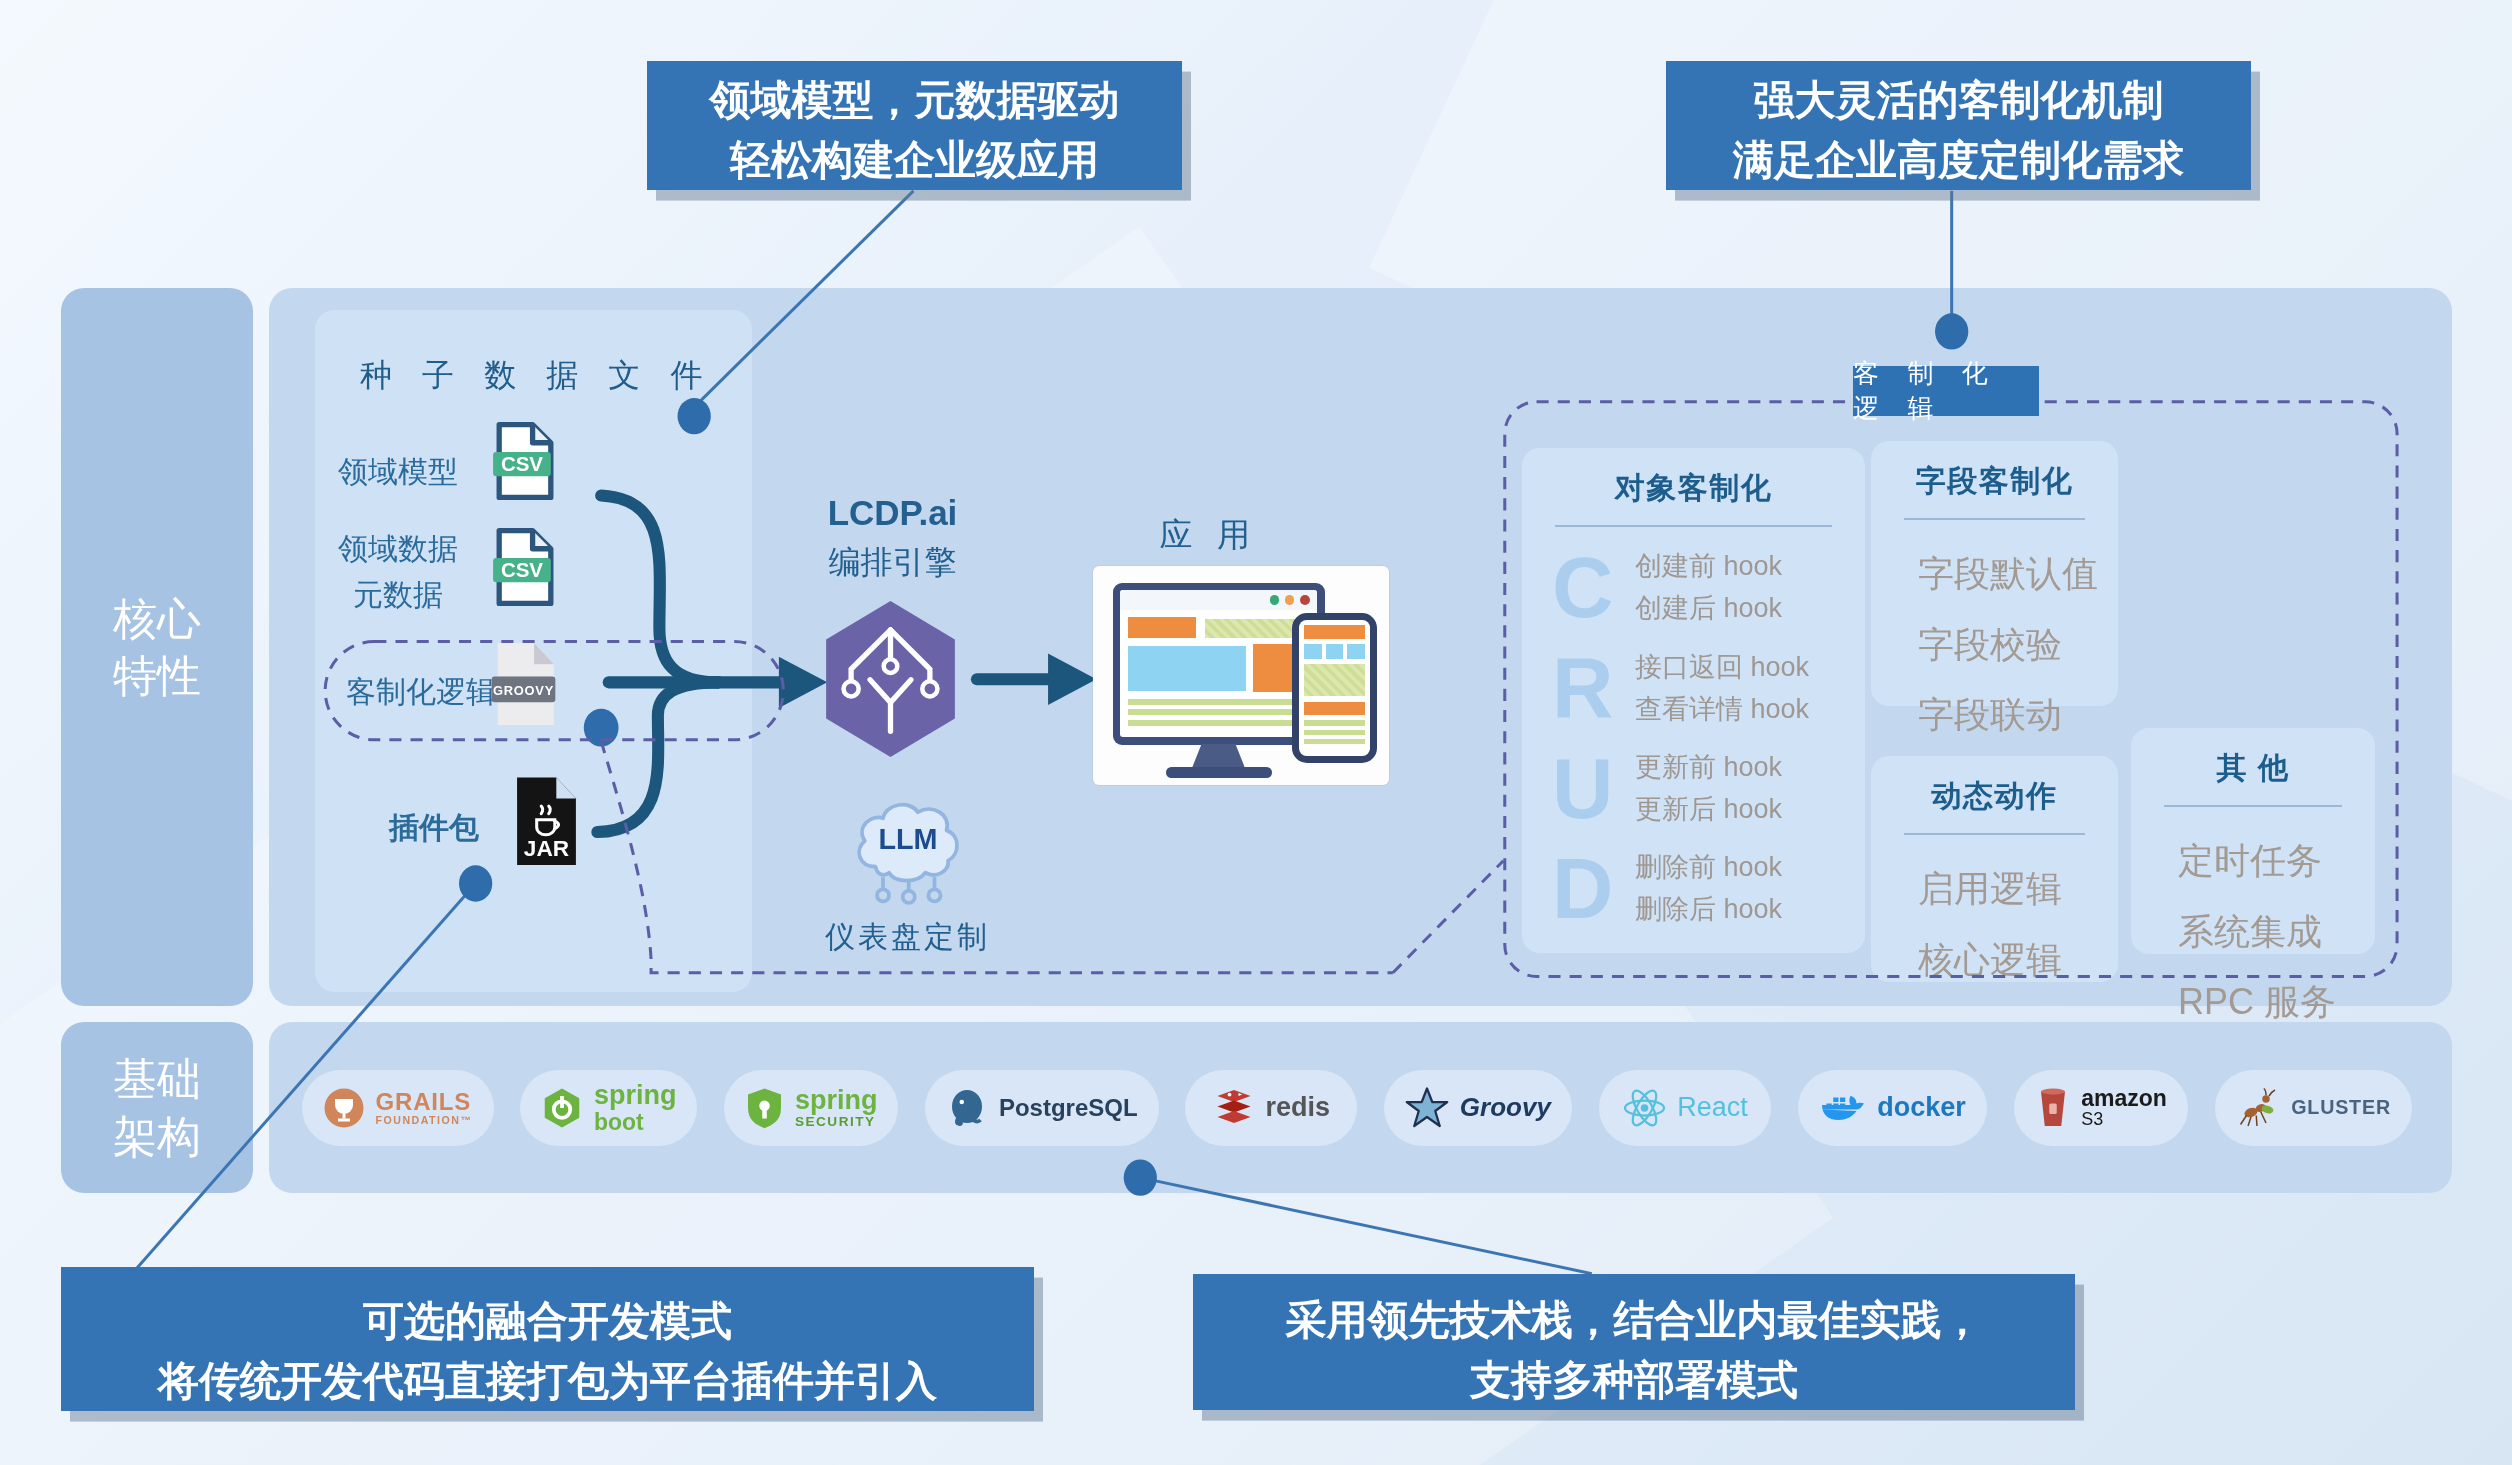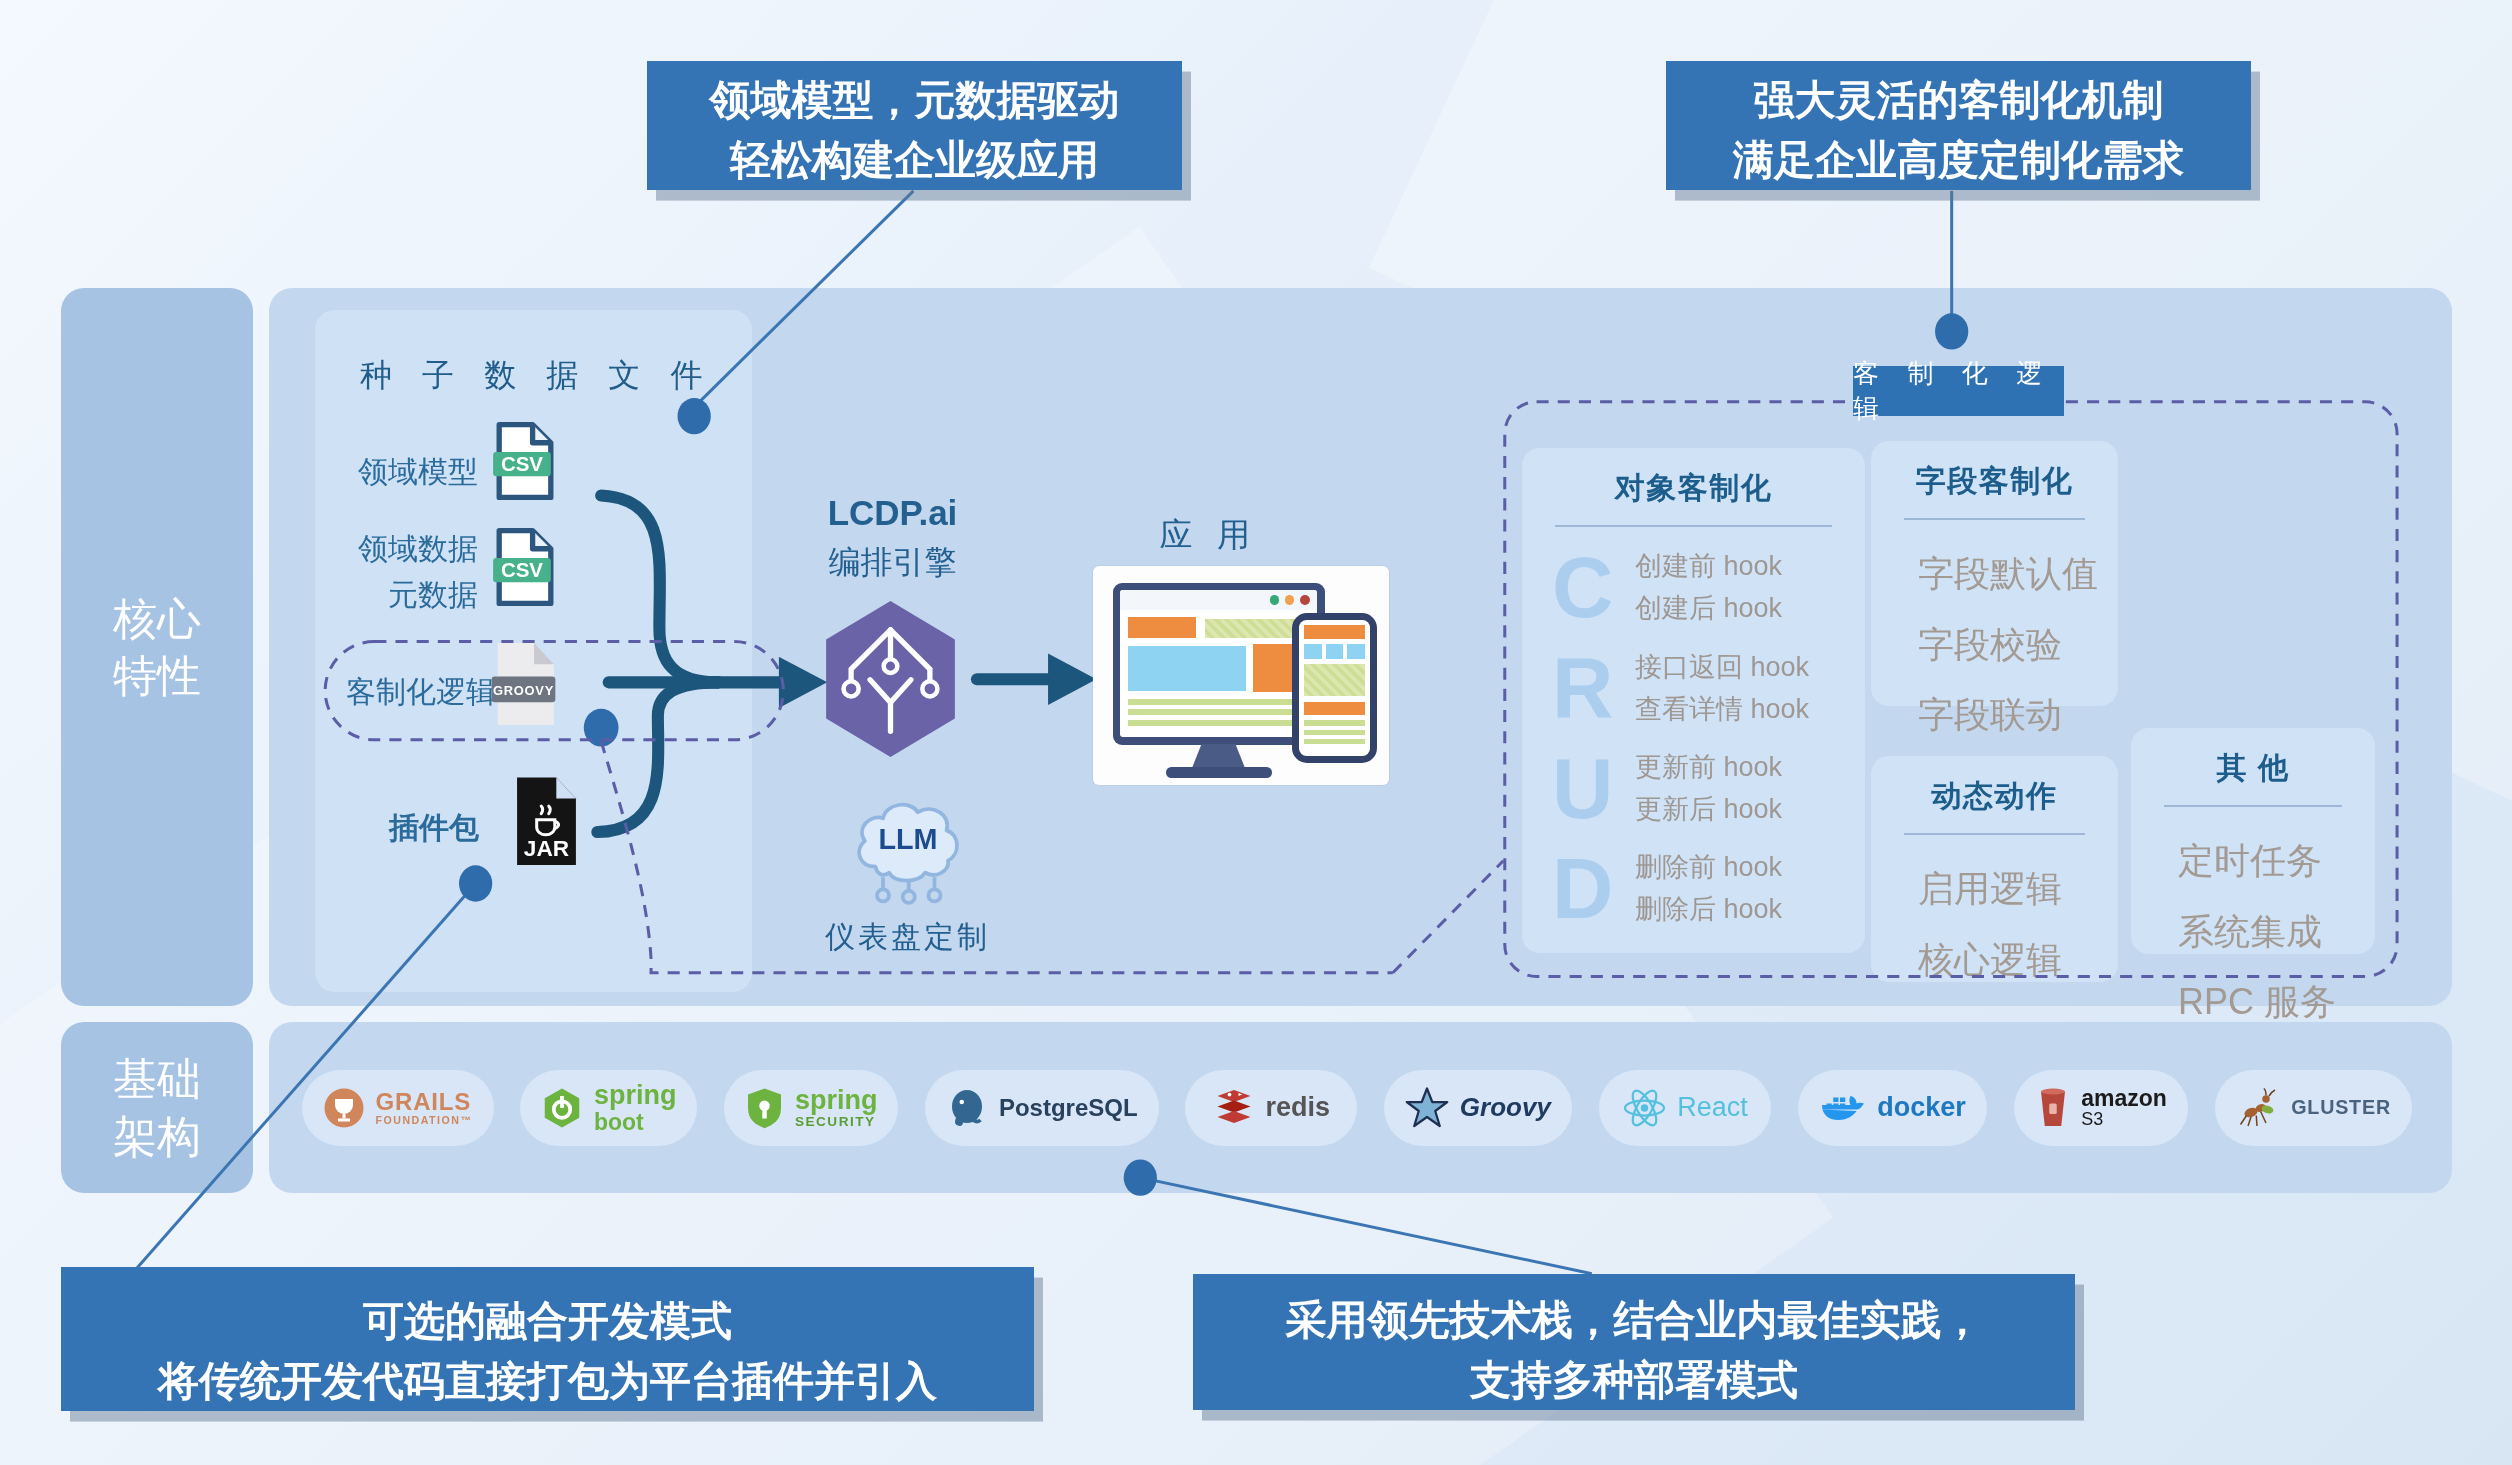--- a/index.html
+++ b/index.html
@@ -31,21 +31,21 @@
   .crud-letter{width:83px;font-size:85px;font-weight:bold;color:#abceef;line-height:0.9;}
   .crud-lines{font-size:27px;color:#9e9792;line-height:1.55;}
   
   .callout{background:#3474b4;color:#fff;font-weight:bold;text-align:center;
     display:flex;flex-direction:column;justify-content:flex-end;line-height:1.45;
     box-shadow:9px 10.6px 0 rgba(96,118,145,0.45);z-index:6;}
   .callout .c-line{font-size:41px;}
   
   .seed-title{font-size:32px;color:#205d8a;letter-spacing:10.6px;text-align:center;font-weight:500;z-index:3;}
   .seed-label{font-size:30px;color:#2b6b9b;z-index:4;}
-  .ra{text-align:right;}
+  .ra{text-align:center;}
   
   .engine-text{color:#24608f;text-align:center;z-index:4;}
   .engine-text .l1{font-size:35px;font-weight:600;}
   .engine-text .l2{font-size:32px;margin-top:7.6px;}
   .app-label{font-size:33px;color:#24608f;letter-spacing:7.6px;text-align:center;z-index:4;}
   .llm-label{font-size:30px;color:#24608f;letter-spacing:3px;text-align:center;z-index:4;}
   .badge{background:#2f72b3;color:#fff;font-size:26px;letter-spacing:10.6px;display:flex;align-items:center;justify-content:center;z-index:5;}
   
   .app-card{background:#fdfdfe;border-radius:6px;z-index:3;box-shadow:0 0 0 0.8px rgba(120,140,170,0.15);}
   .monitor{position:absolute;left:19.7px;top:16.6px;width:212px;height:162px;background:#3d4e7b;border-radius:9px;padding:7.6px;box-sizing:border-box;z-index:1;}
@@ -263,21 +263,21 @@
         </div>
         <div class="p-chart"></div>
         <div class="p-orange"></div>
         <div class="p-stripe"></div>
         <div class="p-stripe"></div>
         <div class="p-stripe"></div>
       </div>
     </div>
   </div>
 
-  <div class="abs badge" style="left:1853px;top:366px;width:211px;height:50px;">客 制 化 逻 辑</div>
+  <div class="abs badge" style="left:1853px;top:366px;width:186px;height:50px;">客 制 化 逻 辑</div>
 
   <div class="abs custom-card" style="left:1522px;top:448px;width:343px;height:505px;">
     <div class="card-title">对象客制化</div>
     <div class="card-divider"></div>
     <div class="crud-group">
       <div class="crud-letter">C</div>
       <div class="crud-lines">
         <div>创建前 hook</div>
         <div>创建后 hook</div>
       </div>

